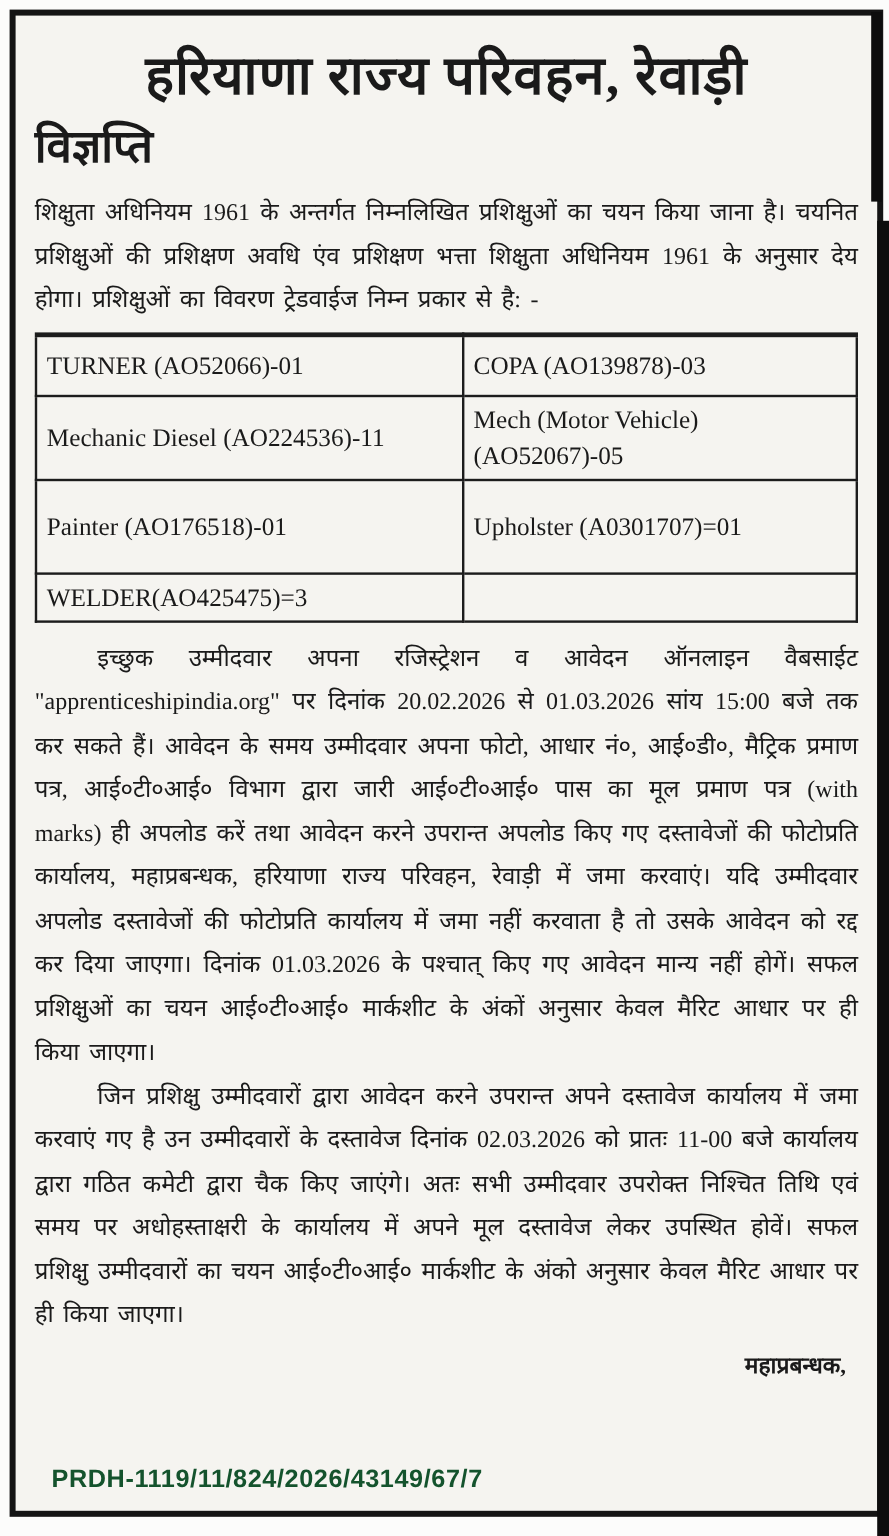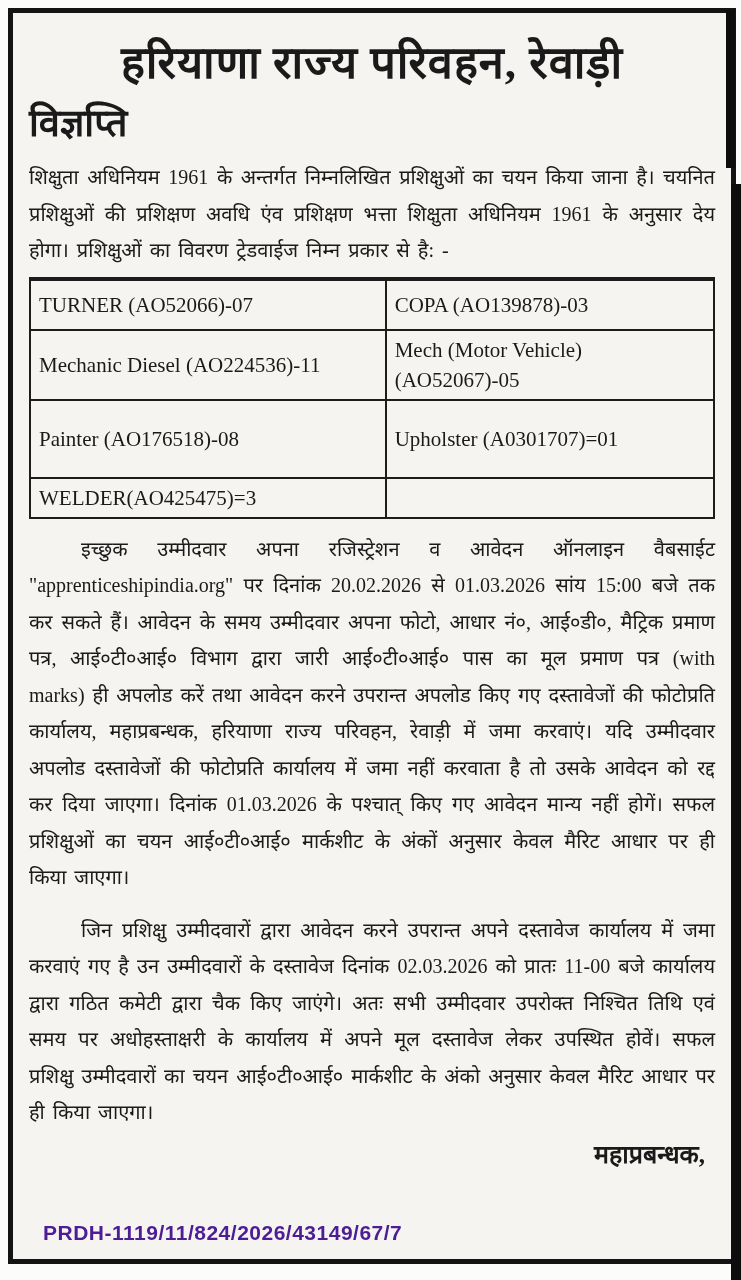--- a/index.html
+++ b/index.html
@@ -69,38 +69,38 @@
   .trades-table tr:nth-child(3) td { height: 68px; }
   .trades-table tr:nth-child(4) td { height: 30px; }
   .trades-table tr:nth-child(5) td { height: 24px; }
   .trades-table .col-left { width: 52%; }
   .trades-table .col-right { width: 48%; border-radius: 13px; }
   .trades-table { border-top: 4px solid #1c1c1c; }
   .indent-paragraph {
     text-indent: 52px;
   }
   .application-paragraph { margin-top: 12px; }
-  .verification-paragraph { margin-top: 16px; }
+  .verification-paragraph { }
   .note-paragraph { margin-top: 14px; }
   .signature-block {
     text-align: right;
     font-weight: bold;
-    font-size: 25px;
+    font-size: 19px;
     line-height: 40px;
     padding-right: 10px;
     margin-top: 4px;
   }
   .reference-number {
     position: absolute;
     left: 30px;
     bottom: 14px;
     font-family: "Liberation Sans", "DejaVu Sans", sans-serif;
     font-weight: bold;
     font-size: 21px;
-    color: #4c1d95;
+    color: #14532d;
     letter-spacing: 0.5px;
   }
   .scan-strip {
     position: absolute;
     background: #0d0d0d;
   }
   .scan-strip-top {
     left: 726px; top: 10px; width: 9px; height: 158px;
   }
   .scan-strip-bottom {
@@ -114,29 +114,29 @@
 
   <div class="page-title">हरियाणा राज्य परिवहन, रेवाड़ी</div>
 
   <div class="notice-subtitle">विज्ञप्ति</div>
 
   <div class="body-text intro-paragraph">शिक्षुता अधिनियम 1961 के अन्तर्गत निम्नलिखित प्रशिक्षुओं का चयन किया जाना है। चयनित प्रशिक्षुओं की प्रशिक्षण अवधि एंव प्रशिक्षण भत्ता शिक्षुता अधिनियम 1961 के अनुसार देय होगा। प्रशिक्षुओं का विवरण ट्रेडवाईज निम्न प्रकार से है: -</div>
 
   <table class="trades-table">
     <tbody>
       <tr>
-        <td class="col-left">TURNER (AO52066)-07</td>
+        <td class="col-left">TURNER (AO52066)-01</td>
         <td class="col-right">COPA (AO139878)-03</td>
       </tr>
       <tr>
         <td class="col-left">Mechanic Diesel (AO224536)-11</td>
         <td class="col-right">Mech (Motor Vehicle) (AO52067)-05</td>
       </tr>
       <tr>
-        <td class="col-left">Painter (AO176518)-08</td>
+        <td class="col-left">Painter (AO176518)-01</td>
         <td class="col-right">Upholster (A0301707)=01</td>
       </tr>
       <tr>
         <td class="col-left">WELDER(AO425475)=3</td>
         <td class="col-right"></td>
       </tr>
     </tbody>
   </table>
 
   <div class="body-text indent-paragraph application-paragraph">इच्छुक उम्मीदवार अपना रजिस्ट्रेशन व आवेदन ऑनलाइन वैबसाईट "apprenticeshipindia.org" पर दिनांक 20.02.2026 से 01.03.2026 सांय 15:00 बजे तक कर सकते हैं। आवेदन के समय उम्मीदवार अपना फोटो, आधार नं०, आई०डी०, मैट्रिक प्रमाण पत्र, आई०टी०आई० विभाग द्वारा जारी आई०टी०आई० पास का मूल प्रमाण पत्र (with marks) ही अपलोड करें तथा आवेदन करने उपरान्त अपलोड किए गए दस्तावेजों की फोटोप्रति कार्यालय, महाप्रबन्धक, हरियाणा राज्य परिवहन, रेवाड़ी में जमा करवाएं। यदि उम्मीदवार अपलोड दस्तावेजों की फोटोप्रति कार्यालय में जमा नहीं करवाता है तो उसके आवेदन को रद्द कर दिया जाएगा। दिनांक 01.03.2026 के पश्चात् किए गए आवेदन मान्य नहीं होगें। सफल प्रशिक्षुओं का चयन आई०टी०आई० मार्कशीट के अंकों अनुसार केवल मैरिट आधार पर ही किया जाएगा।</div>

